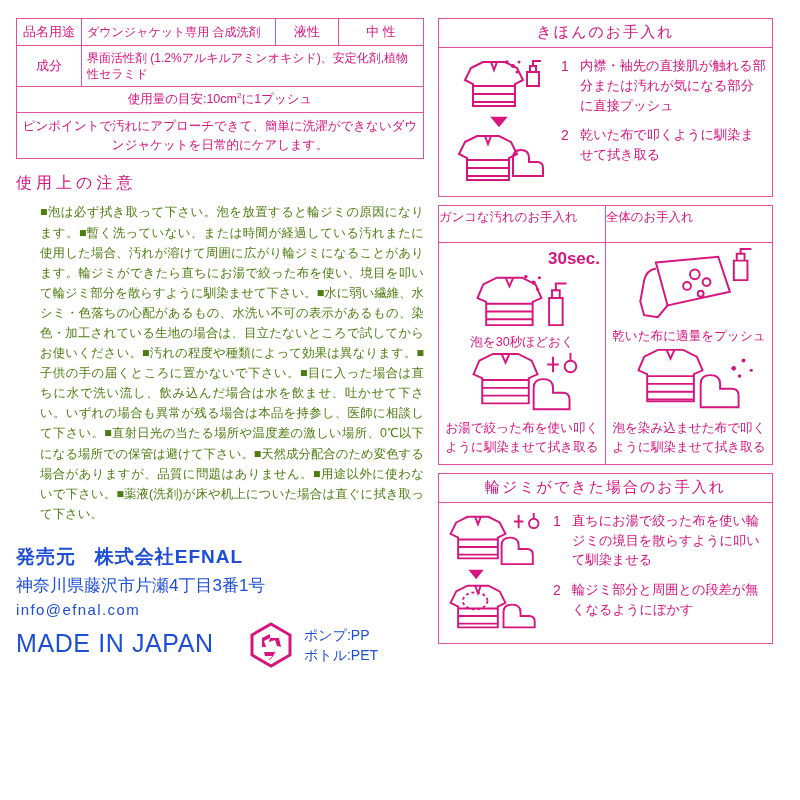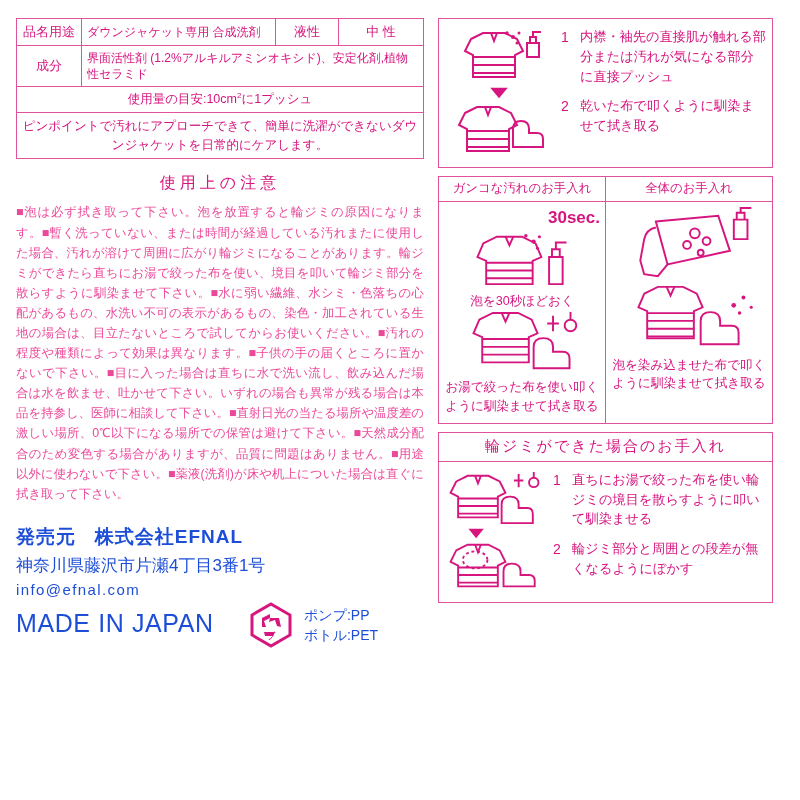--- a/index.html
+++ b/index.html
@@ -72,31 +72,31 @@
   td.note-span {
     text-align: center;
     font-size: 12.5px;
     line-height: 1.5;
     padding: 6px 6px;
   }
   sup.sq { font-size: 8px; vertical-align: super; }
 
   
   .caution-title {
-    text-align: center;
     font-size: 16px;
     letter-spacing: 4px;
     margin: 14px 0 8px 0;
     color: #d6157f;
   }
   .caution-body {
     font-size: 12.4px;
     line-height: 1.62;
     text-align: justify;
-    color: #ec4899;
+    color: #4d7c0f;
+    margin-left: 24px;
   }
 
   
   .company {
     margin-top: 20px;
     color: #1d4ed8;
   }
   .company .line1 {
     font-size: 19px;
     letter-spacing: 1px;
@@ -175,23 +175,23 @@
     display: flex;
     margin-top: 8px;
   }
   .two-col > .half {
     flex: 1 1 50%;
     box-sizing: border-box;
     border: 1.6px solid #e0529c;
   }
   .two-col > .half + .half { border-left: none; }
   .half-head {
-    text-align: center;
+    text-align: left;
     font-size: 12.4px;
-    padding: 3px 0 4px 0;
+    padding: 3px 0 16px 0;
     border-bottom: 1.4px solid #e0529c;
   }
   .half-body {
     padding: 4px 5px 8px 5px;
     text-align: center;
   }
   .cap {
     font-size: 12.6px;
     line-height: 1.45;
     margin-top: 4px;
@@ -280,20 +280,21 @@
           <span>ポンプ:PP</span><br>
           <span>ボトル:PET</span>
         </span>
       </div>
     </div>
   </div>
 
   <div class="right-col">
 
     <div class="rbox">
+      <div class="rhead">きほんのお手入れ</div>
       <div class="basic-body">
         <div class="basic-ill">
           <span>
             <svg viewBox="0 0 104 58" width="104" height="58">
               <g fill="none" stroke="#d6157f" stroke-width="2">
                 <path d="M24 12 L36 6 L58 6 L70 12 L76 24 L68 28 L68 50 L26 50 L26 28 L18 24 Z"></path>
                 <path d="M44 6 L47 14 L50 6"></path>
                 <path d="M26 30 L68 30 M26 38 L68 38 M26 46 L68 46"></path>
               </g>
               <g fill="none" stroke="#d6157f" stroke-width="2">
@@ -392,20 +393,21 @@
                 <circle cx="78" cy="40" r="4"></circle>
                 <circle cx="92" cy="48" r="3"></circle>
               </g>
               <g fill="none" stroke="#d6157f" stroke-width="2">
                 <path d="M126 34 L126 14 L140 14 L140 34 Z"></path>
                 <path d="M129 14 L129 7 L137 7 L137 14"></path>
                 <path d="M133 7 L133 2 L144 2"></path>
               </g>
             </svg>
           </span>
+          <div class="cap">乾いた布に適量をプッシュ</div>
           <span>
             <svg viewBox="0 0 160 72" width="156" height="70">
               <g fill="none" stroke="#d6157f" stroke-width="2">
                 <path d="M34 12 L48 5 L74 5 L88 12 L94 26 L85 30 L85 58 L37 58 L37 30 L28 26 Z"></path>
                 <path d="M57 5 L61 14 L65 5"></path>
                 <path d="M37 32 L85 32 M37 40 L85 40 M37 48 L85 48 M37 56 L85 56"></path>
                 <path d="M92 64 L92 40 Q92 31 102 31 Q112 31 112 40 L112 45 L124 45 Q131 45 131 52 L131 64 Z"></path>
               </g>
               <g fill="#d6157f">
                 <circle cx="126" cy="24" r="2.4"></circle>

